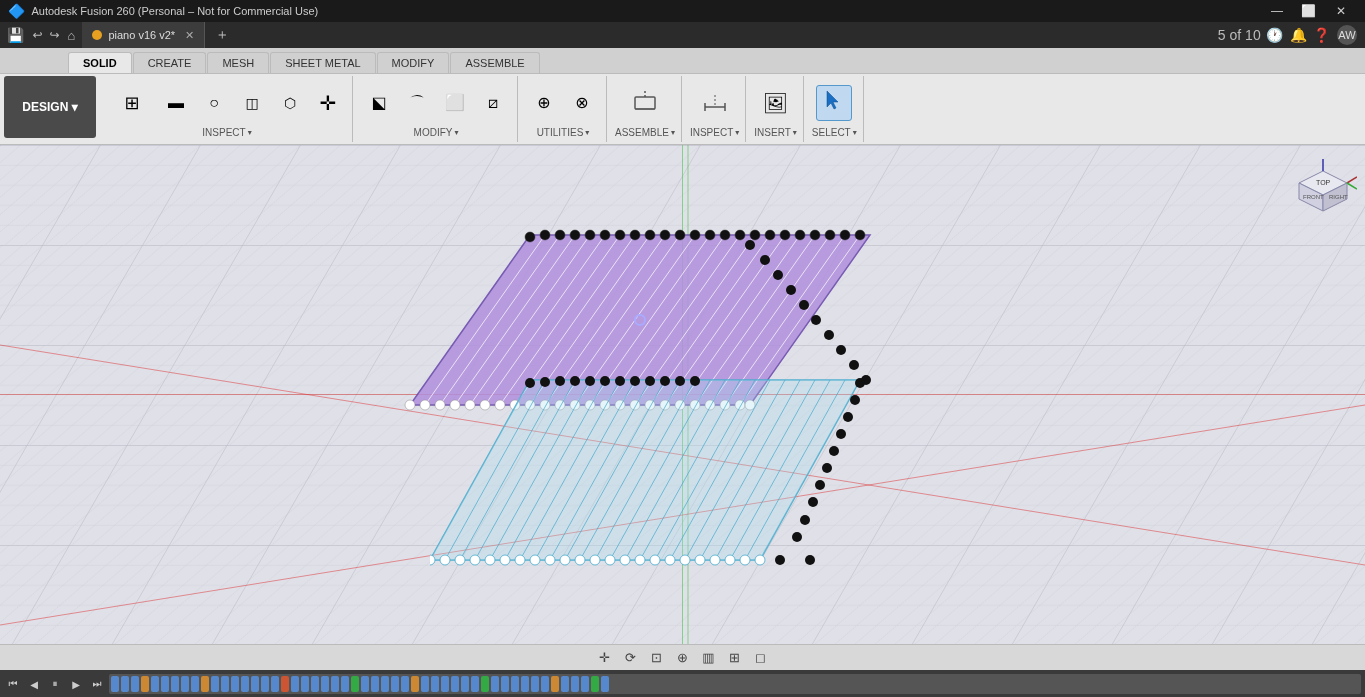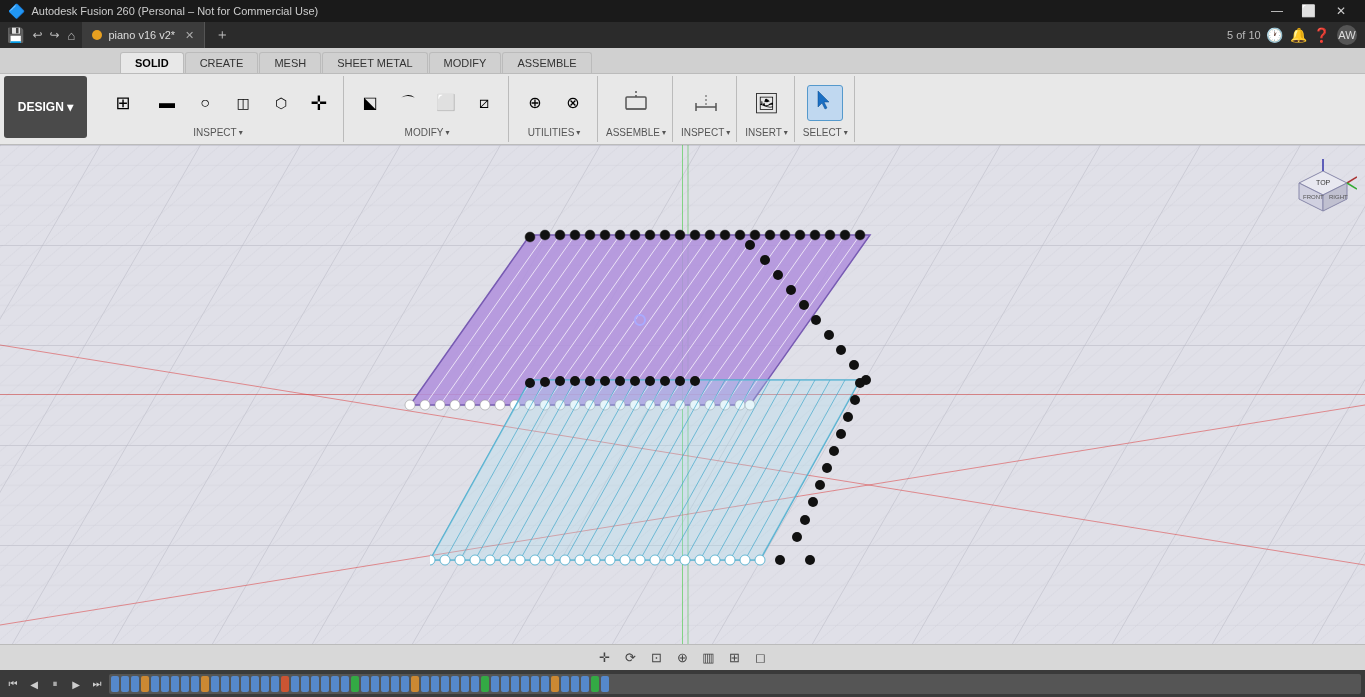--- a/index.html
+++ b/index.html
@@ -25,21 +25,21 @@
       background: #e8e8e8;
       border-bottom: 1px solid #bbb;
     }
 
     
     #tab-row {
       height: 26px;
       background: #d0d0d0;
       display: flex;
       align-items: flex-end;
-      padding-left: 120px;
+      padding-left: 68px;
       border-bottom: 1px solid #bbb;
     }
     .toolbar-tab {
       padding: 4px 14px;
       font-size: 11px;
       cursor: pointer;
       border: 1px solid #bbb;
       border-bottom: none;
       background: #d0d0d0;
       color: #333;
@@ -56,21 +56,21 @@
     #toolbar {
       height: 70px;
       background: #e8e8e8;
       display: flex;
       align-items: stretch;
       padding: 2px 4px;
       gap: 2px;
     }
 
     .design-btn {
-      width: 83px;
+      width: 92px;
       height: 62px;
       background: #4a4a4a;
       color: white;
       display: flex;
       align-items: center;
       justify-content: center;
       font-size: 12px;
       font-weight: bold;
       cursor: pointer;
       border-radius: 3px;
@@ -278,21 +278,21 @@
   <div class="file-tab">
     <span class="orange-dot"></span>
     <span>piano v16 v2*</span>
     <span class="file-tab-close">✕</span>
   </div>
   <div class="file-tab-controls">
     <span>＋</span>
   </div>
 
   <div class="ftc-right">
-    <span style="font-size:11px;color:#bbb;">5 of 10</span>
+    <span style="font-size:14px;color:#bbb;">5 of 10</span>
     <span style="font-size:14px;">🕐</span>
     <span style="font-size:14px;cursor:pointer;">🔔</span>
     <span style="font-size:14px;cursor:pointer;">❓</span>
     <span style="background:#555;color:#ddd;border-radius:50%;width:20px;height:20px;display:flex;align-items:center;justify-content:center;font-size:11px;cursor:pointer;">AW</span>
   </div>
 </div>
 
 <div id="toolbar-area">
 
   <div id="tab-row">

